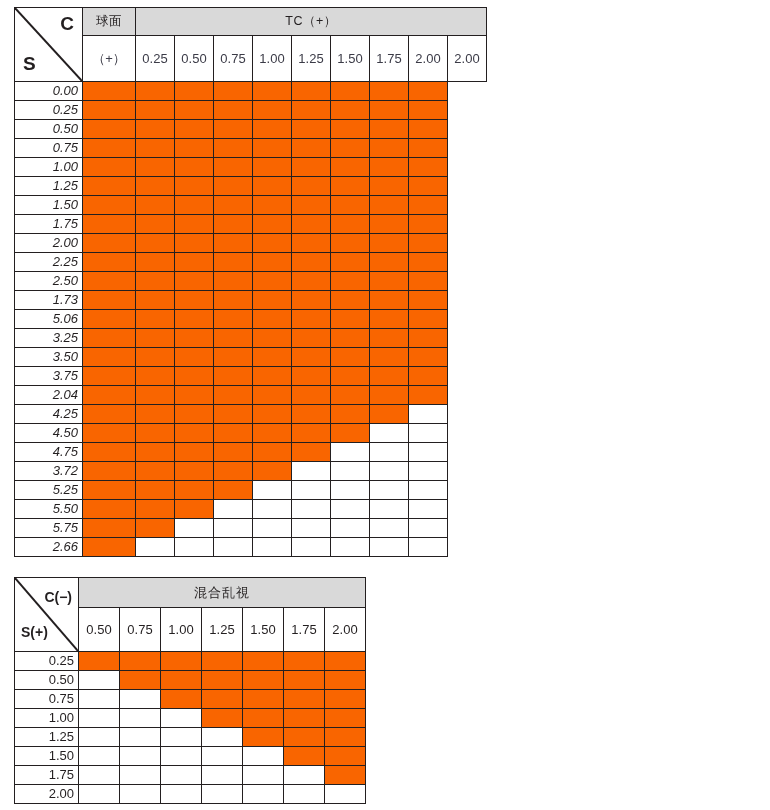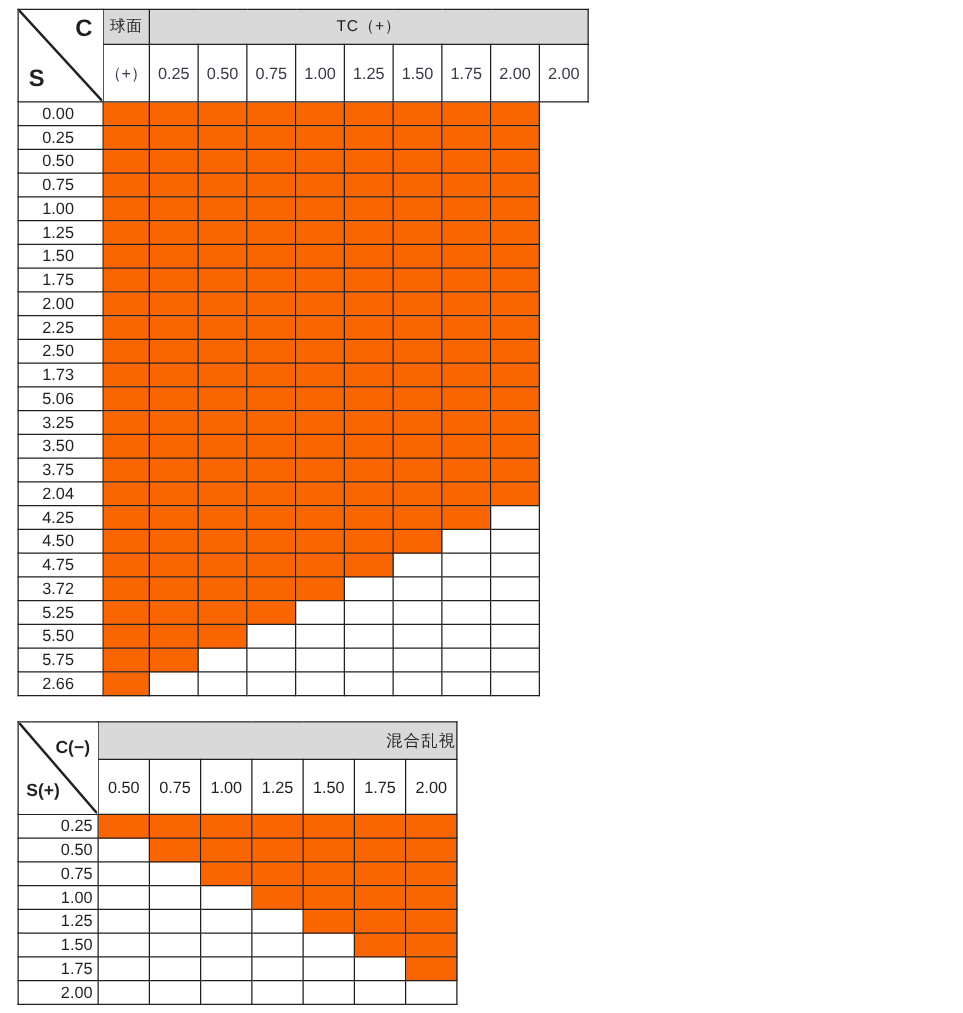--- a/index.html
+++ b/index.html
@@ -74,41 +74,42 @@
     font-size: 12.5px;
     height: 28px;
     letter-spacing: 0.5px;
   }
   #t1 .hd-unit {
     text-align: center;
     font-size: 13px;
     height: 46px;
     color: #3b3b47;
   }
-  #t1 .col-axis { width: 37px; }
+  #t1 .col-axis { width: 53px; }
   #t1 .col-val  { width: 39px; }
 
   #t1 .rowlab {
-    text-align: center;
+    text-align: right;
     padding-right: 4px;
     font-size: 13px;
     height: 18px;
     line-height: 18px;
     white-space: nowrap;
+    font-style: italic;
   }
   #t1 td.cell { height: 18px; }
 
   
   #t2 .corner { width: 64px; height: 74px; }
   #t2 .corner .lbl-tr { font-size: 14px; right: 6px; top: 12px; }
   #t2 .corner .lbl-bl { font-size: 14px; left: 6px; bottom: 12px; }
 
   #t2 .hd-gray {
     background: #d9d9d9 !important;
-    text-align: right;
+    text-align: center;
     font-size: 13px;
     height: 30px;
     letter-spacing: 1px;
   }
   #t2 .hd-unit {
     text-align: center;
     font-size: 13px;
     height: 44px;
   }
   #t2 .col-val { width: 41px; }

